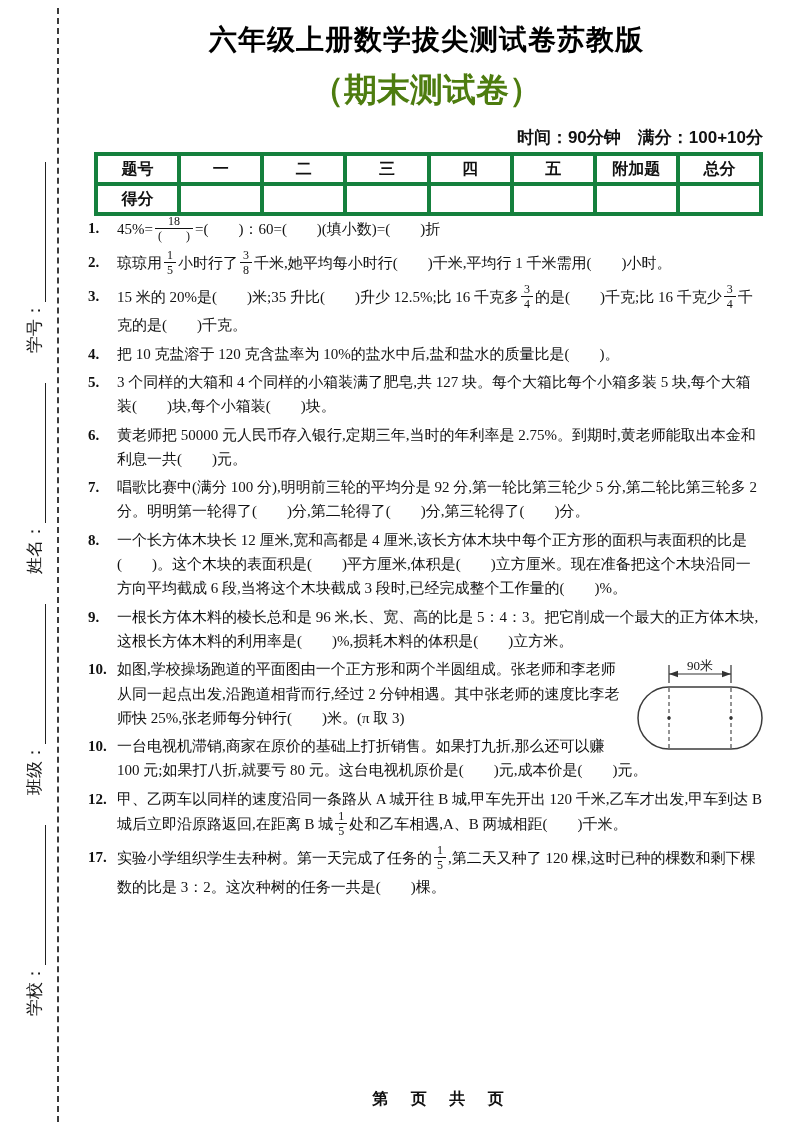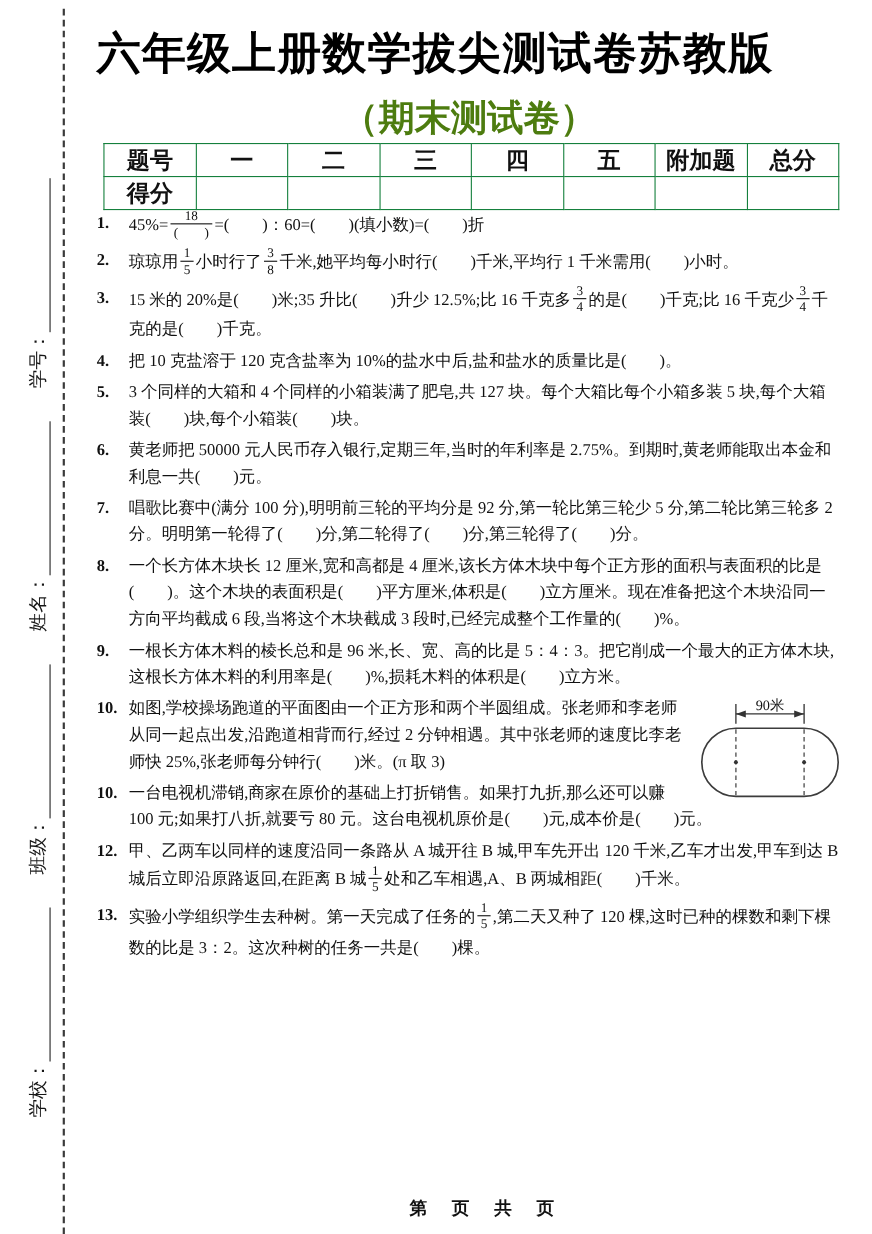--- a/index.html
+++ b/index.html
@@ -20,37 +20,37 @@
     width: 945px; height: 42px;
     transform: rotate(-90deg); transform-origin: 0 0;
     display: flex; align-items: flex-end; gap: 30px;
     font-size: 17px; color: #161616; padding-bottom: 4px;
   }
   .sb-field { display: flex; align-items: flex-end; white-space: nowrap; }
   .sb-blank { display: inline-block; width: 140px; border-bottom: 1.6px solid #222; height: 19px; }
   
   .content { position: absolute; left: 88px; top: 0; width: 677px; height: 1122px; }
   .title {
-    margin-top: 21px; 
+    margin-top: 21px; text-align: center;
     font-family: "Liberation Sans", sans-serif; font-weight: 900;
-    font-size: 40px; letter-spacing: 1px; color: #000;
+    font-size: 28px; letter-spacing: 1px; color: #000;
   }
   .subtitle {
     margin-top: 9px; text-align: center;
     font-family: "Liberation Sans", sans-serif; font-weight: 900;
     font-size: 33px; color: #4d7c0f;
   }
   .meta {
     margin: 13px 2px 3px 0; text-align: right;
     font-family: "Liberation Sans", sans-serif; font-weight: 700; font-size: 17px;
   }
   table.score { border-collapse: collapse; table-layout: fixed; width: 669px; margin-left: 6px; }
   table.score td {
-    border: 1px solid #15803d; height: 30px; text-align: center; vertical-align: middle;
-    font-family: "Liberation Sans", sans-serif; font-weight: 700; font-size: 21px;
+    border: 4px solid #15803d; height: 30px; text-align: center; vertical-align: middle;
+    font-family: "Liberation Sans", sans-serif; font-weight: 700; font-size: 16px;
   }
   .section-title {
     margin: 9px 0 7px 0;
     font-family: "Liberation Sans", sans-serif; font-weight: 700; font-size: 16.5px;
   }
   .questions { font-size: 15px; line-height: 1.62; color: #111; }
   .question { position: relative; padding-left: 29px; margin-bottom: 4px; }
   .qnum { position: absolute; left: 0; top: 0; font-weight: 700; }
   .frac {
     display: inline-block; text-align: center; vertical-align: middle;
@@ -87,20 +87,21 @@
     </span>
     <span class="sb-field">
       <span>学号：</span>
       <span class="sb-blank"></span>
     </span>
   </div>
 
   <div class="content">
     <div class="title">六年级上册数学拔尖测试卷苏教版</div>
     <div class="subtitle">（期末测试卷）</div>
+    <div class="meta">时间：90分钟　满分：100+10分</div>
 
     <table class="score">
       <tbody>
           <tr>
         <td>题号</td>
         <td>一</td>
         <td>二</td>
         <td>三</td>
         <td>四</td>
         <td>五</td>
@@ -139,19 +140,19 @@
       <circle cx="96" cy="61" r="1.8" fill="#333"></circle>
       <line x1="34" y1="8" x2="34" y2="26" stroke="#333" stroke-width="1.2"></line>
       <line x1="96" y1="8" x2="96" y2="26" stroke="#333" stroke-width="1.2"></line>
       <line x1="34" y1="17" x2="96" y2="17" stroke="#333" stroke-width="1.2"></line>
       <polygon points="34,17 43,13.8 43,20.2" fill="#333"></polygon>
       <polygon points="96,17 87,13.8 87,20.2" fill="#333"></polygon>
       <text x="65" y="13" text-anchor="middle" font-size="13" font-family="Liberation Serif, serif" fill="#111">90米</text>
     </svg>如图,学校操场跑道的平面图由一个正方形和两个半圆组成。张老师和李老师从同一起点出发,沿跑道相背而行,经过 2 分钟相遇。其中张老师的速度比李老师快 25%,张老师每分钟行(　　)米。(π 取 3)</span></div>
         <div class="question"><span class="qnum">10.</span><span class="qtext">一台电视机滞销,商家在原价的基础上打折销售。如果打九折,那么还可以赚 100 元;如果打八折,就要亏 80 元。这台电视机原价是(　　)元,成本价是(　　)元。</span></div>
         <div class="question"><span class="qnum">12.</span><span class="qtext">甲、乙两车以同样的速度沿同一条路从 A 城开往 B 城,甲车先开出 120 千米,乙车才出发,甲车到达 B 城后立即沿原路返回,在距离 B 城<span class="frac"><span class="num">1</span><span class="den">5</span></span>处和乙车相遇,A、B 两城相距(　　)千米。</span></div>
-        <div class="question"><span class="qnum">13.</span><span class="qtext">实验小学组织学生去种树。第一天完成了任务的<span class="frac"><span class="num">1</span><span class="den">5</span></span>,第二天又种了 120 棵,这时已种的棵数和剩下棵数的比是 3：2。这次种树的任务一共是(　　)棵。</span></div>
+        <div class="question"><span class="qnum">17.</span><span class="qtext">实验小学组织学生去种树。第一天完成了任务的<span class="frac"><span class="num">1</span><span class="den">5</span></span>,第二天又种了 120 棵,这时已种的棵数和剩下棵数的比是 3：2。这次种树的任务一共是(　　)棵。</span></div>
       </div>
 
     <div class="footer">第 页 共 页</div>
   </div>
 
 </div>
 
 </body></html>

